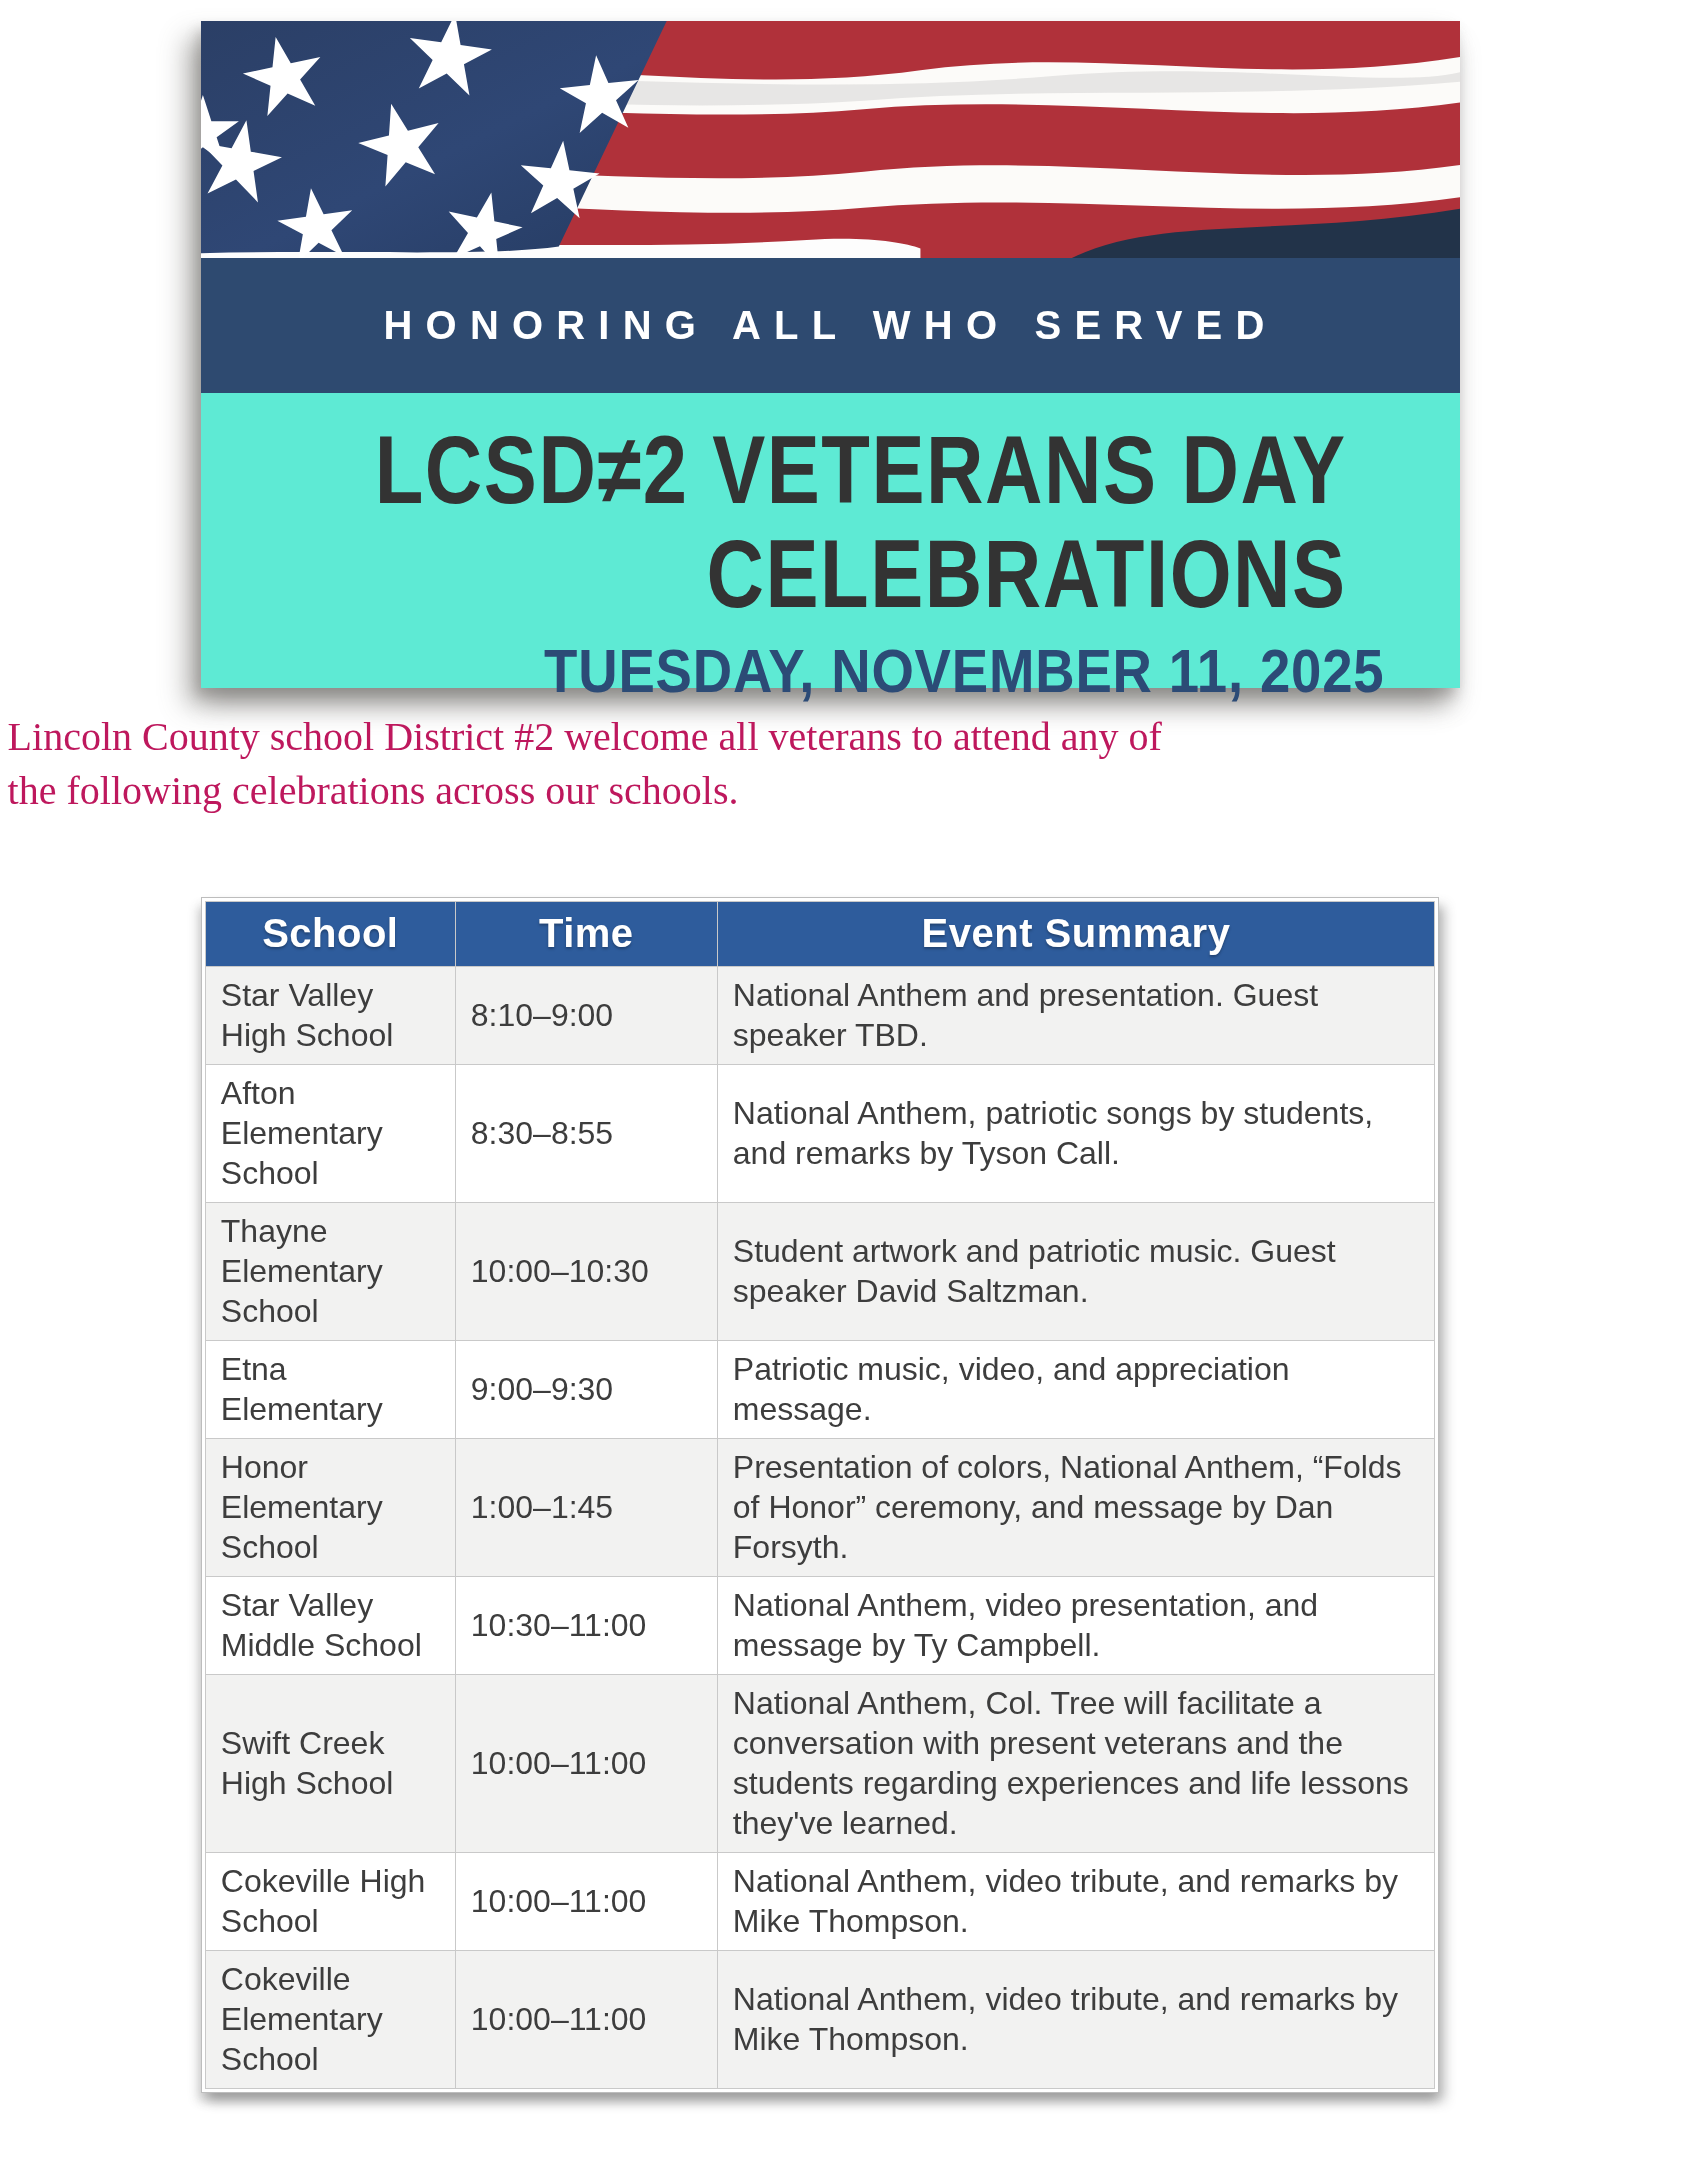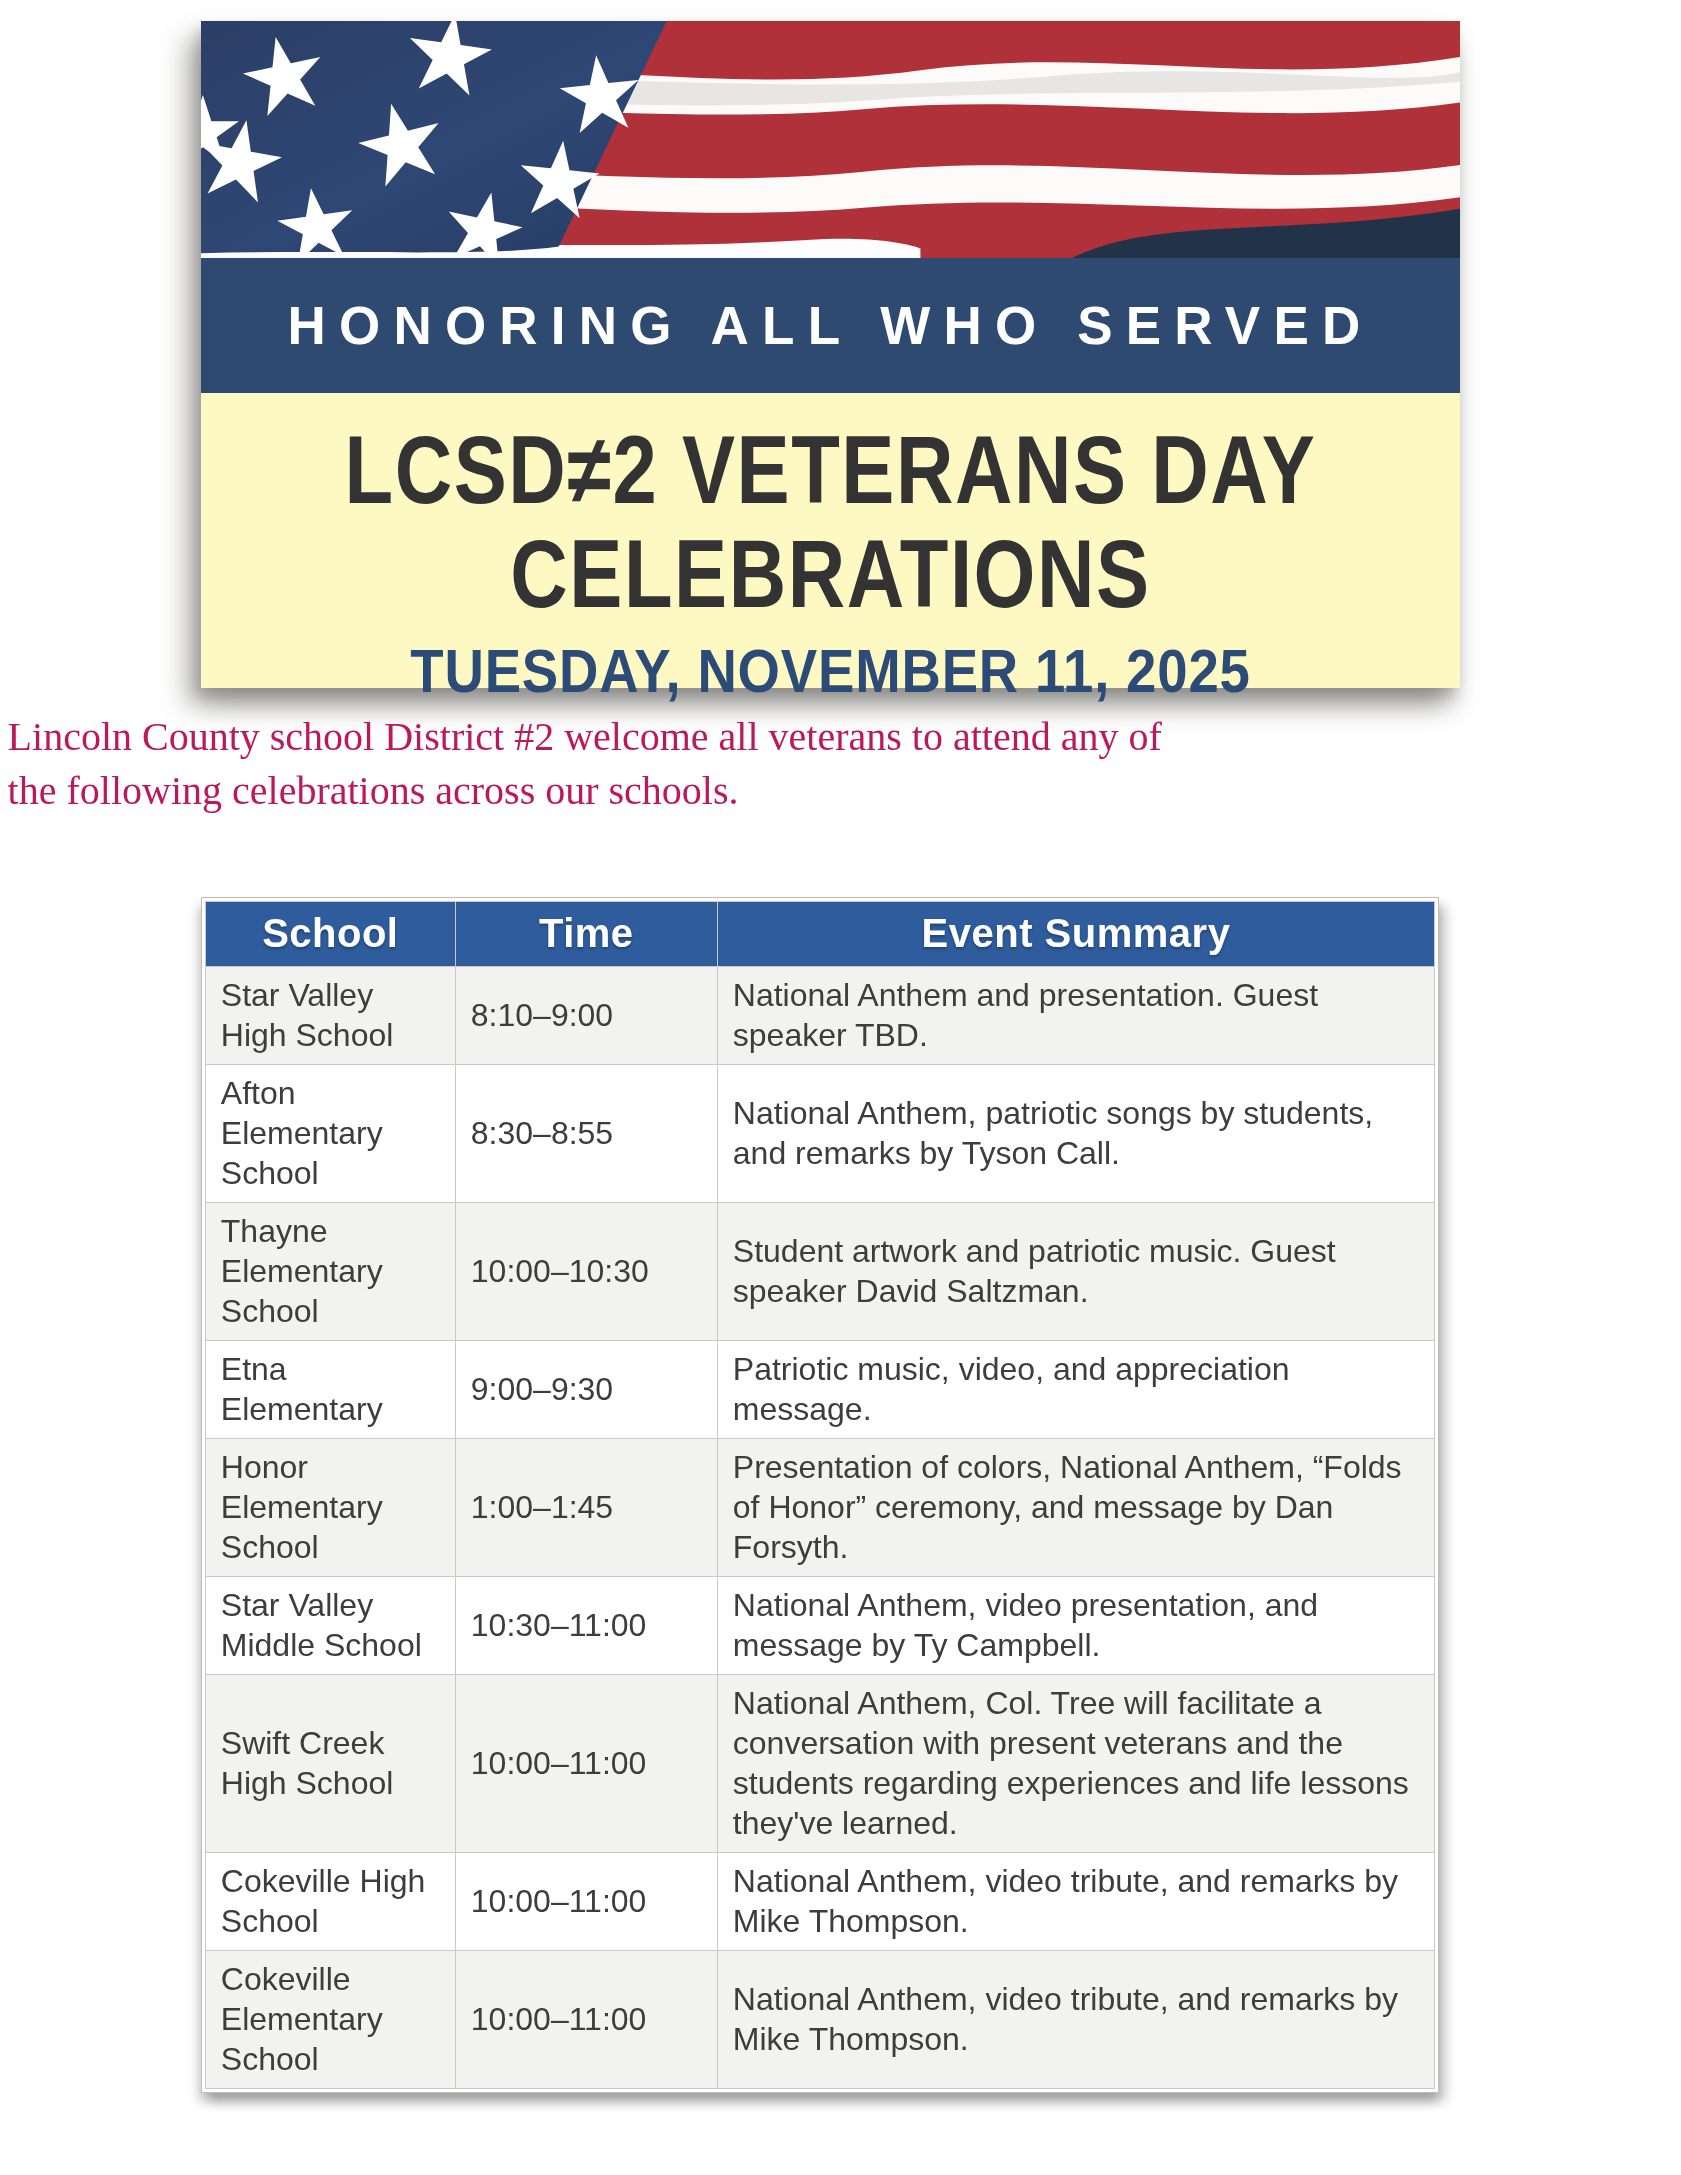--- a/index.html
+++ b/index.html
@@ -13,23 +13,23 @@
     position:absolute;left:201px;top:21px;width:1259px;height:667px;
     box-shadow:-15px 17px 24.6px rgba(100,97,94,.45),-3.8px 7.6px 11.4px rgba(120,117,114,.30),0 19px 24.6px -5.7px rgba(100,97,94,.40);
     background:#F7F3EC;
   }
   .flag{position:relative;width:1259px;height:237px;overflow:hidden;background:#fcfbf9;}
   .flag svg{position:absolute;left:0;top:0;width:100%;height:100%;}
   .band{
     height:135px;background:#2E4A70;display:flex;align-items:center;justify-content:center;
   }
   .band-text{
-    color:#ffffff;font-weight:700;font-size:53px;letter-spacing:13.2px;white-space:nowrap;
+    color:#ffffff;font-weight:700;font-size:40px;letter-spacing:13.2px;white-space:nowrap;
   }
-  .cream{height:295px;background:#fef9c3;text-align:center;}
+  .cream{height:295px;background:#5eead4;text-align:right;}
   .title-line{
     font-weight:700;font-size:97px;line-height:104px;color:#333333;
     transform:scaleX(.82);transform-origin:50% 50%;letter-spacing:1.9px;white-space:nowrap;
   }
   .title-line.first{padding-top:24.6px;}
   .date-line{
     margin-top:9.5px;font-weight:700;font-size:62px;color:#2C4B76;
     transform:scaleX(.88);transform-origin:50% 50%;letter-spacing:0.9px;white-space:nowrap;
   }
 

